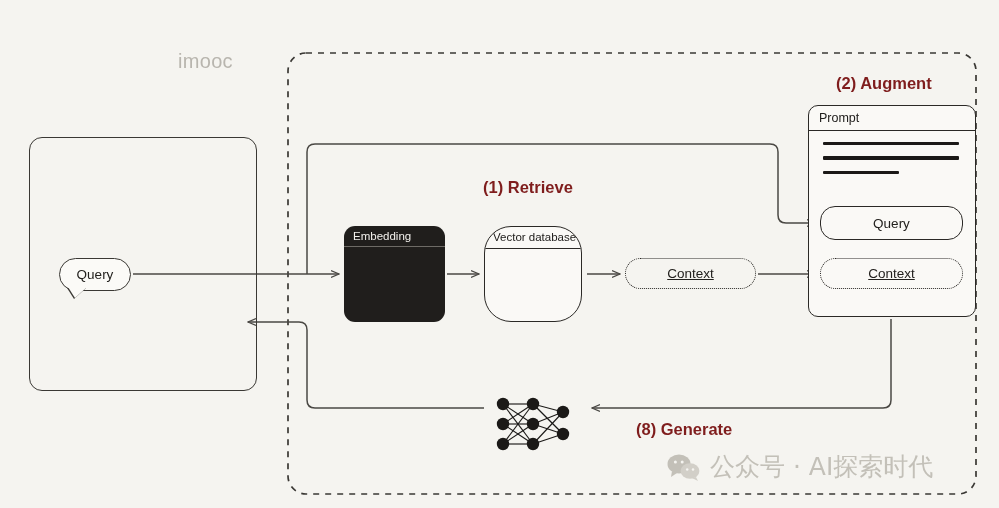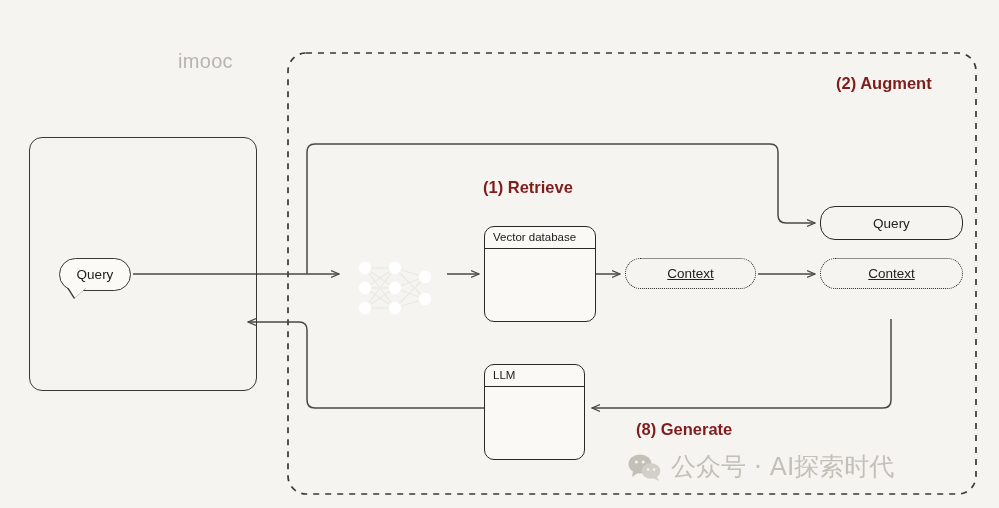--- a/index.html
+++ b/index.html
@@ -130,21 +130,21 @@
   .lightcard .hdr {
     height: 22px;
     line-height: 21px;
     font-size: 11.5px;
     color: #22201e;
     padding-left: 8px;
     border-bottom: 1.4px solid #2b2926;
     box-sizing: border-box;
     white-space: nowrap;
   }
-  .vdb-box { left: 484px; top: 226px; width: 112px; height: 96px; }
+  .vdb-box { left: 484px; top: 226px; width: 98px; height: 96px; border-radius: 27px; }
   .llm-box { left: 484px; top: 364px; width: 101px; height: 96px; }
 
   
   .pill {
     display: flex;
     align-items: center;
     justify-content: center;
     box-sizing: border-box;
     font-size: 13.5px;
     color: #23211e;
@@ -190,21 +190,21 @@
   }
   .prompt-lines .ln {
     height: 3.4px;
     background: #1b1917;
     margin-bottom: 11px;
     border-radius: 1px;
   }
 
   
   .wechat-watermark {
-    left: 628px; top: 450px;
+    left: 667px; top: 450px;
     display: flex;
     align-items: center;
     gap: 9px;
     color: #c3c0b8;
     font-size: 25px;
     font-family: "DejaVu Sans", "Liberation Sans", sans-serif;
     white-space: nowrap;
   }
 </style>
 </head>
@@ -330,41 +330,49 @@
   <div class="abs bubble bubble-query">
     <span>Query</span>
     <span class="tail"></span>
   </div>
 
 
   <div class="abs step-label step-retrieve">(1) Retrieve</div>
   <div class="abs step-label step-augment">(2) Augment</div>
   <div class="abs step-label step-generate">(8) Generate</div>
 
+  <div class="abs embedding-box">
+    <div class="hdr">Embedding</div>
+  </div>
 
   <div class="abs lightcard vdb-box">
     <div class="hdr">Vector database</div>
   </div>
 
   <div class="abs pill pill-dashed ctx-mid">
     <span>Context</span>
   </div>
 
+  <div class="abs prompt-card">
+    <div class="hdr">Prompt</div>
+    <div class="prompt-lines">
+      <div class="ln" style="width:136px"></div>
+      <div class="ln" style="width:136px"></div>
+      <div class="ln" style="width:76px"></div>
+    </div>
+  </div>
 
   <div class="abs pill pill-solid query-inner">
     <span>Query</span>
   </div>
 
   <div class="abs pill pill-dashed ctx-inner">
     <span>Context</span>
   </div>
 
-  <div class="abs lightcard llm-box">
-    <div class="hdr">LLM</div>
-  </div>
 
   <div class="abs wechat-watermark">
     <svg width="34" height="28" viewBox="0 0 34 28">
       <ellipse cx="12" cy="11" rx="11.5" ry="9.6" fill="#c3c0b8"></ellipse>
       <path d="M5,18 L4,24 L10,20 Z" fill="#c3c0b8"></path>
       <ellipse cx="23" cy="18" rx="9.4" ry="7.8" fill="#d2cfc8"></ellipse>
       <path d="M29,24 L31,28 L25,25 Z" fill="#d2cfc8"></path>
       <circle cx="8.4" cy="9" r="1.5" fill="#f5f4f0"></circle>
       <circle cx="15.2" cy="9" r="1.5" fill="#f5f4f0"></circle>
       <circle cx="20.2" cy="16.6" r="1.25" fill="#f5f4f0"></circle>

